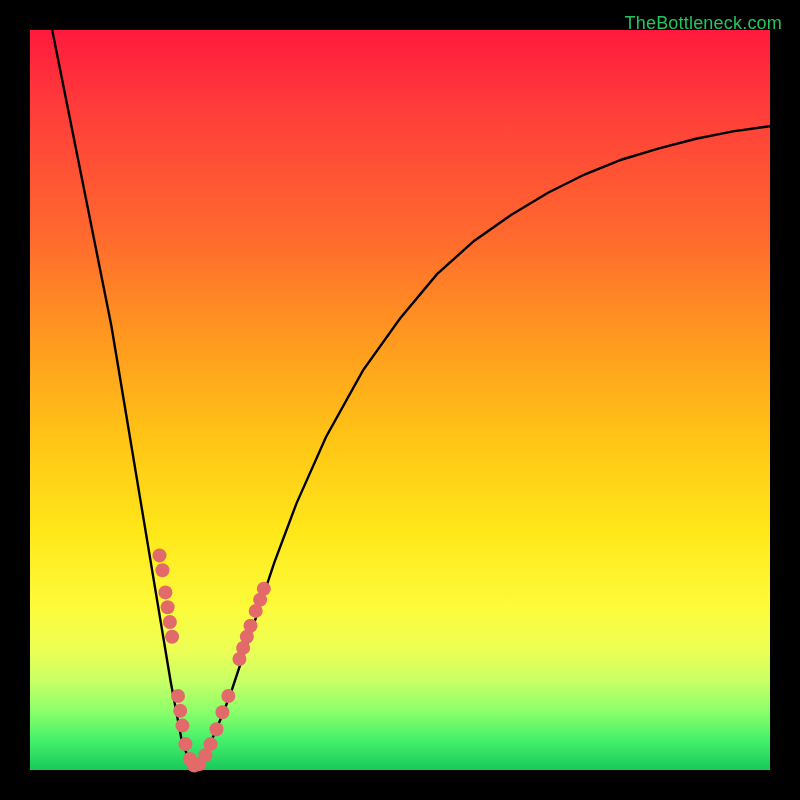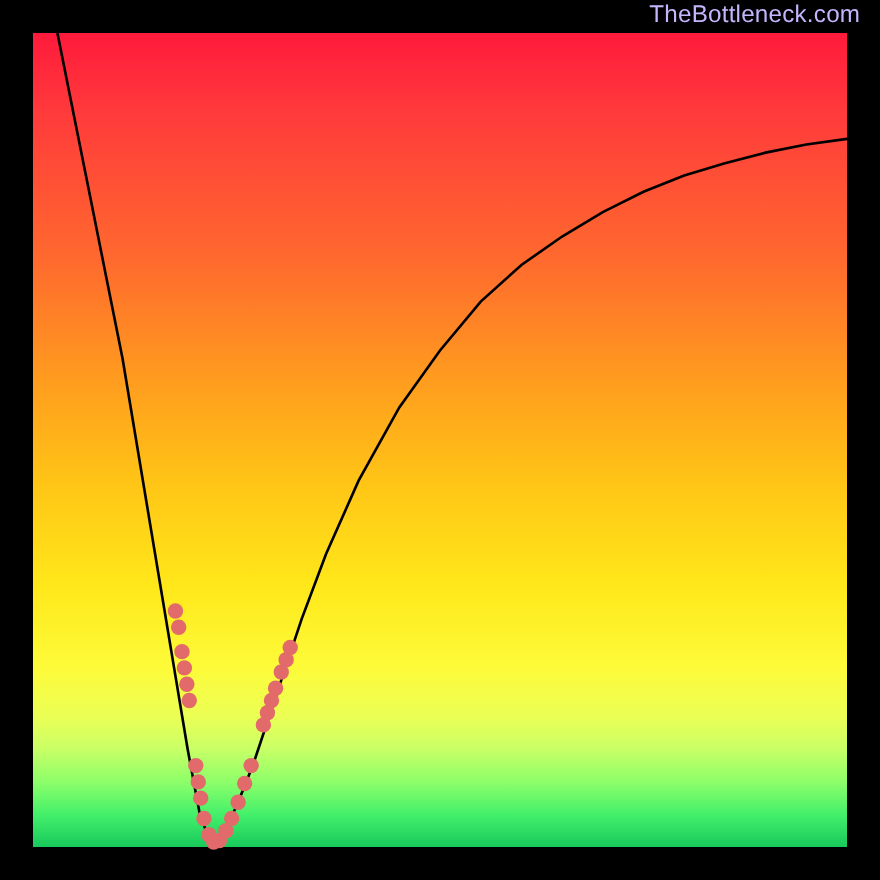--- a/index.html
+++ b/index.html
@@ -34,24 +34,24 @@
       #fdfb3a 78%,
       #ebff55 84%,
       #c8ff66 88%,
       #8dff6a 92%,
       #44f06a 96%,
       #18c95c 100%
     );
   }
   .watermark {
     position: absolute;
-    top: 0;
+    top: 13px;
     right: 18px;
-    color: #c4b5fd;
-    font-size: 22px;
+    color: #22c55e;
+    font-size: 18px;
     letter-spacing: 0.2px;
     user-select: none;
   }
   svg.curve-layer {
     position: absolute;
     inset: 0;
     width: 740px;
     height: 740px;
     overflow: visible;
   }

